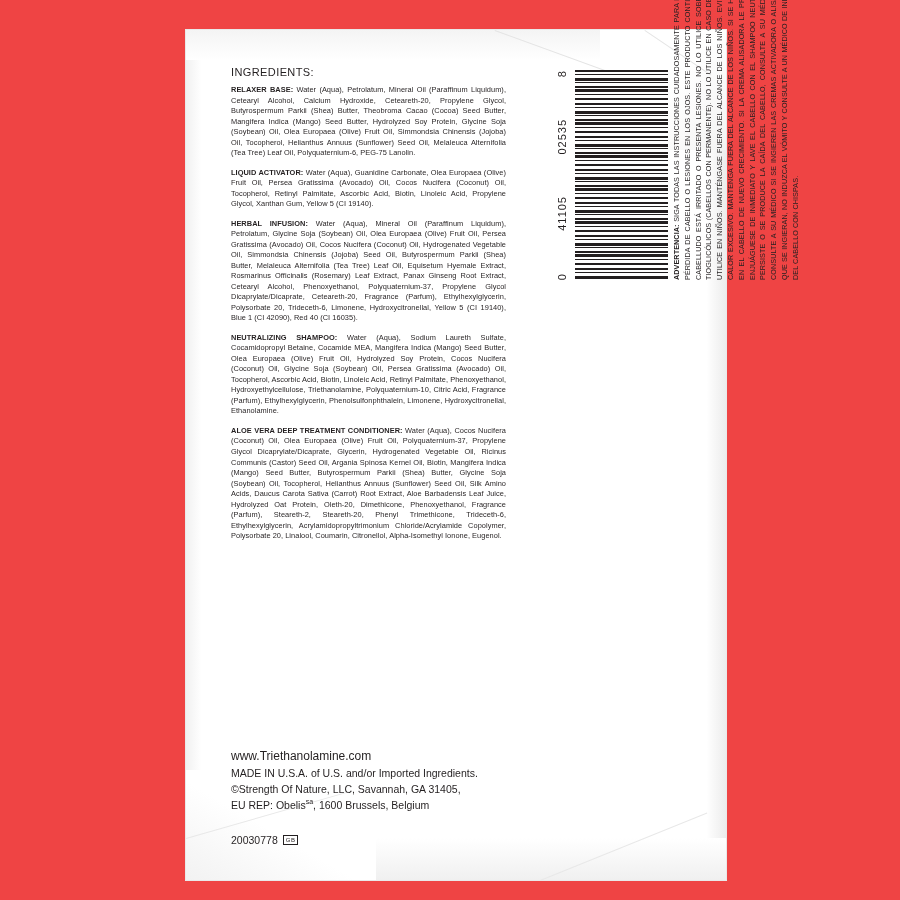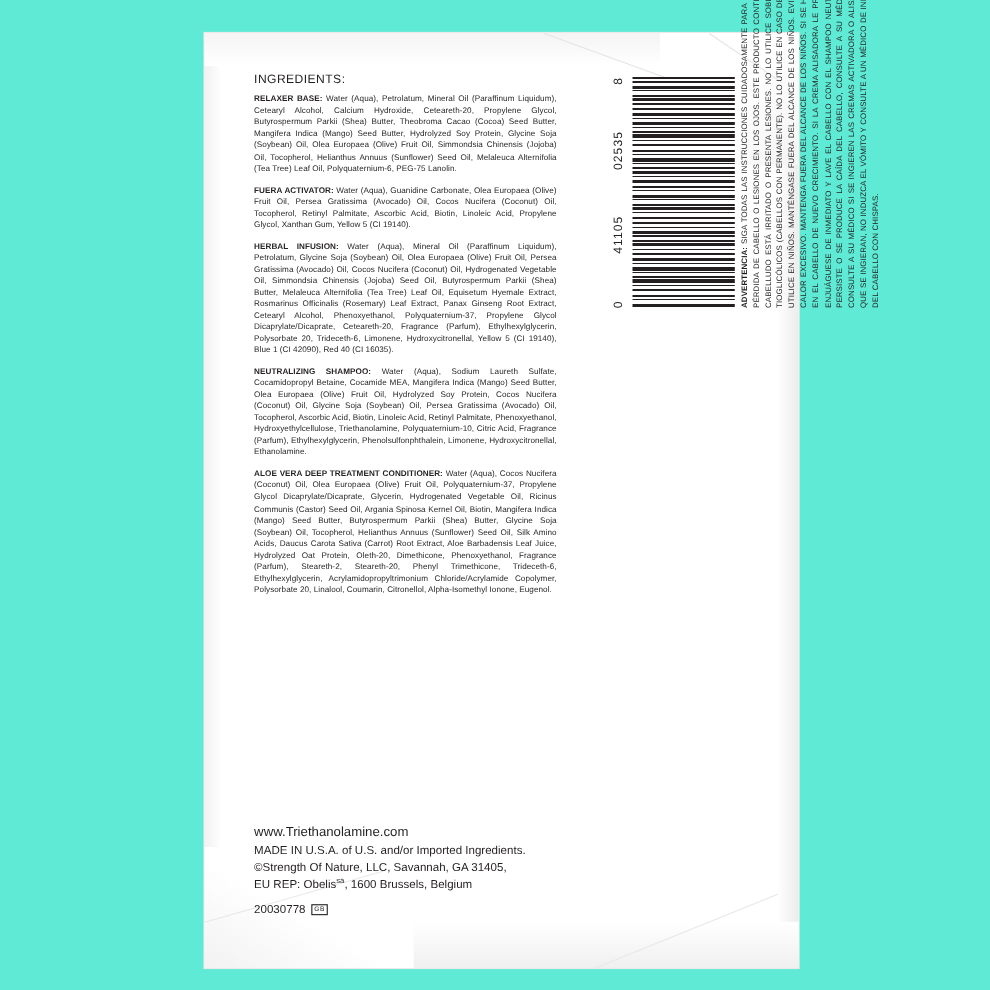--- a/index.html
+++ b/index.html
@@ -4,21 +4,21 @@
 <style>
   html, body {
     margin: 0;
     padding: 0;
     background: #ffffff;
   }
   #page {
     position: relative;
     width: 900px;
     height: 900px;
-    background: #5eead4;
+    background: #ef4444;
     overflow: hidden;
     font-family: "Liberation Sans", sans-serif;
     color: #231f20;
   }
   
   .box {
     position: absolute;
     left: 186px;
     top: 30px;
     width: 540px;
@@ -111,21 +111,21 @@
     top: 748px;
     width: 300px;
     font-size: 10.5px;
     line-height: 1.45;
   }
   .footer .url {
     font-size: 12px;
     margin-bottom: 1px;
   }
   .footer .code-row {
-    margin-top: 7px;
+    margin-top: 20px;
     display: flex;
     align-items: center;
     gap: 5px;
     font-size: 10.5px;
   }
   .recycle-mark {
     display: inline-block;
     border: 1px solid #231f20;
     font-size: 6px;
     line-height: 8px;
@@ -212,21 +212,21 @@
   <div class="crease c4"></div>
 
   <div class="ingredients">
     <div class="ing-heading">INGREDIENTS:</div>
 
     <div class="ing-block">
       <b>RELAXER BASE:</b><span> Water (Aqua), Petrolatum, Mineral Oil (Paraffinum Liquidum), Cetearyl Alcohol, Calcium Hydroxide, Ceteareth-20, Propylene Glycol, Butyrospermum Parkii (Shea) Butter, Theobroma Cacao (Cocoa) Seed Butter, Mangifera Indica (Mango) Seed Butter, Hydrolyzed Soy Protein, Glycine Soja (Soybean) Oil, Olea Europaea (Olive) Fruit Oil, Simmondsia Chinensis (Jojoba) Oil, Tocopherol, Helianthus Annuus (Sunflower) Seed Oil, Melaleuca Alternifolia (Tea Tree) Leaf Oil, Polyquaternium-6, PEG-75 Lanolin.</span>
     </div>
 
     <div class="ing-block">
-      <b>FUERA ACTIVATOR:</b><span> Water (Aqua), Guanidine Carbonate, Olea Europaea (Olive) Fruit Oil, Persea Gratissima (Avocado) Oil, Cocos Nucifera (Coconut) Oil, Tocopherol, Retinyl Palmitate, Ascorbic Acid, Biotin, Linoleic Acid, Propylene Glycol, Xanthan Gum, Yellow 5 (CI 19140).</span>
+      <b>LIQUID ACTIVATOR:</b><span> Water (Aqua), Guanidine Carbonate, Olea Europaea (Olive) Fruit Oil, Persea Gratissima (Avocado) Oil, Cocos Nucifera (Coconut) Oil, Tocopherol, Retinyl Palmitate, Ascorbic Acid, Biotin, Linoleic Acid, Propylene Glycol, Xanthan Gum, Yellow 5 (CI 19140).</span>
     </div>
 
     <div class="ing-block">
       <b>HERBAL INFUSION:</b><span> Water (Aqua), Mineral Oil (Paraffinum Liquidum), Petrolatum, Glycine Soja (Soybean) Oil, Olea Europaea (Olive) Fruit Oil, Persea Gratissima (Avocado) Oil, Cocos Nucifera (Coconut) Oil, Hydrogenated Vegetable Oil, Simmondsia Chinensis (Jojoba) Seed Oil, Butyrospermum Parkii (Shea) Butter, Melaleuca Alternifolia (Tea Tree) Leaf Oil, Equisetum Hyemale Extract, Rosmarinus Officinalis (Rosemary) Leaf Extract, Panax Ginseng Root Extract, Cetearyl Alcohol, Phenoxyethanol, Polyquaternium-37, Propylene Glycol Dicaprylate/Dicaprate, Ceteareth-20, Fragrance (Parfum), Ethylhexylglycerin, Polysorbate 20, Trideceth-6, Limonene, Hydroxycitronellal, Yellow 5 (CI 19140), Blue 1 (CI 42090), Red 40 (CI 16035).</span>
     </div>
 
     <div class="ing-block">
       <b>NEUTRALIZING SHAMPOO:</b><span> Water (Aqua), Sodium Laureth Sulfate, Cocamidopropyl Betaine, Cocamide MEA, Mangifera Indica (Mango) Seed Butter, Olea Europaea (Olive) Fruit Oil, Hydrolyzed Soy Protein, Cocos Nucifera (Coconut) Oil, Glycine Soja (Soybean) Oil, Persea Gratissima (Avocado) Oil, Tocopherol, Ascorbic Acid, Biotin, Linoleic Acid, Retinyl Palmitate, Phenoxyethanol, Hydroxyethylcellulose, Triethanolamine, Polyquaternium-10, Citric Acid, Fragrance (Parfum), Ethylhexylglycerin, Phenolsulfonphthalein, Limonene, Hydroxycitronellal, Ethanolamine.</span>
     </div>
 

